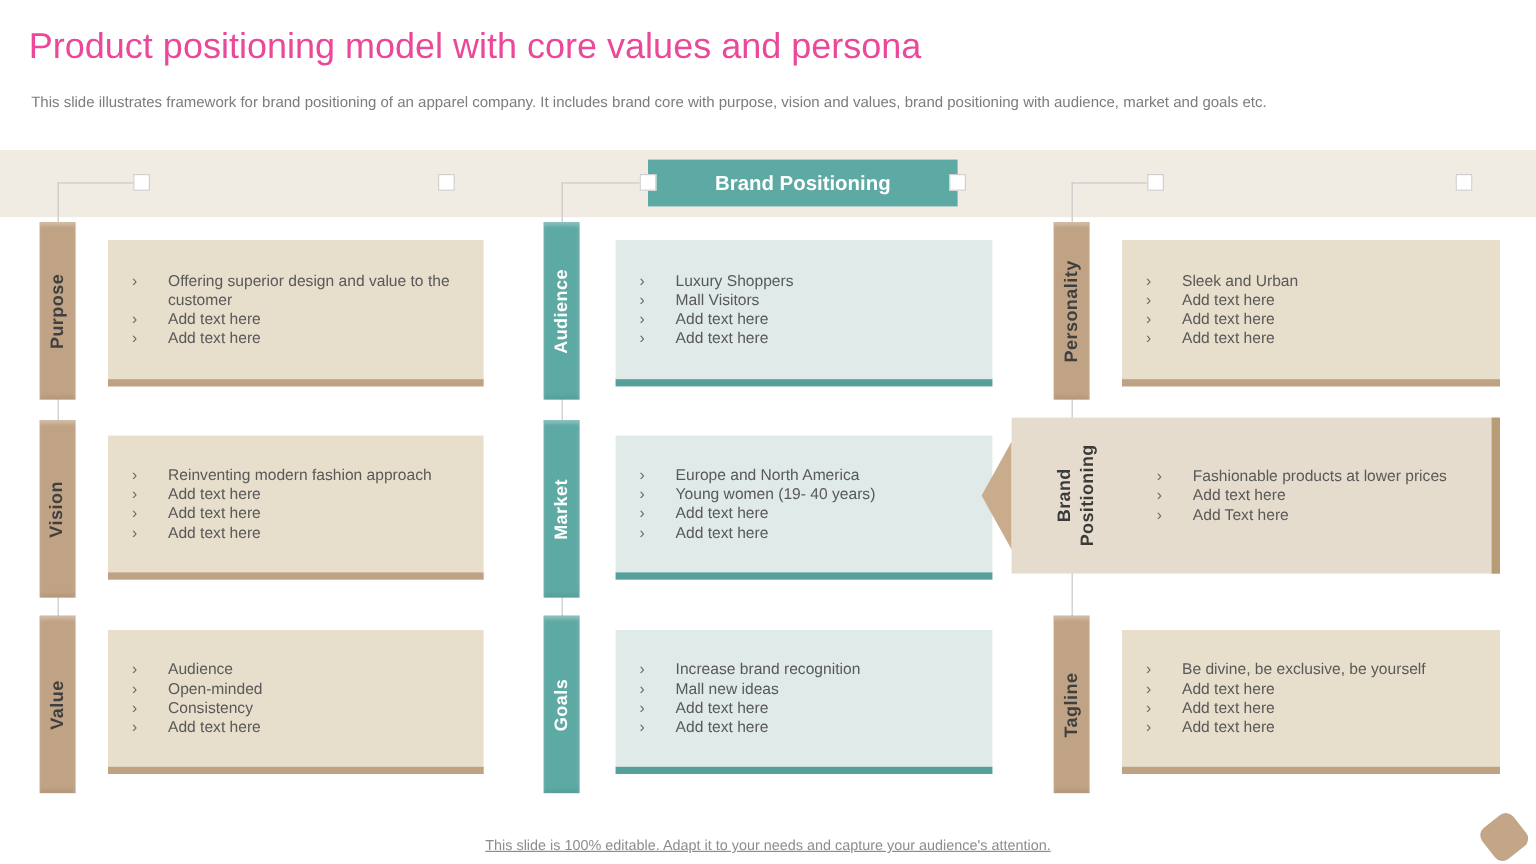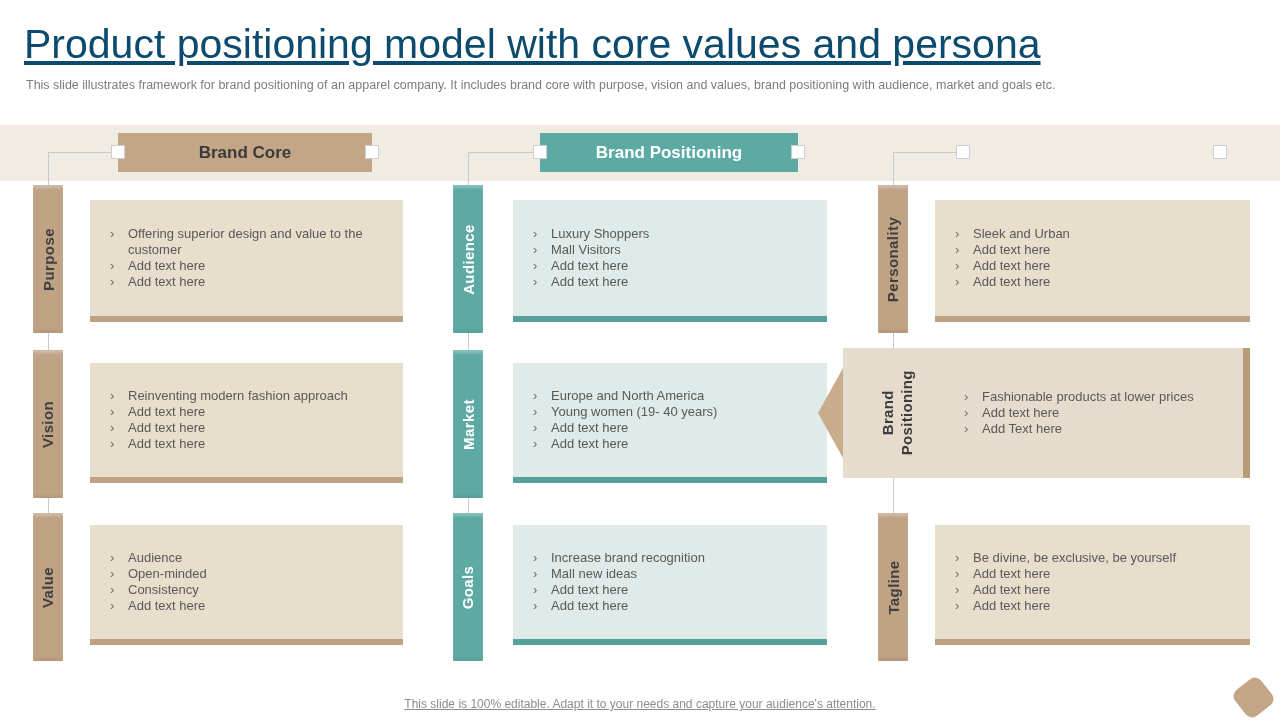--- a/index.html
+++ b/index.html
@@ -2,21 +2,21 @@
 <html><head>
 <meta charset="utf-8">
 <style>
   html,body{margin:0;padding:0;background:#fff;}
   .slide{
     position:relative;width:1280px;height:720px;overflow:hidden;background:#ffffff;
     font-family:"Liberation Sans",sans-serif;
   }
   .title{
     position:absolute;left:24px;top:22px;width:1180px;
-    font-size:41px;font-weight:400;color:#0c4a6e;letter-spacing:0px;line-height:1.1;text-decoration:underline;
+    font-size:30px;font-weight:400;color:#ec4899;letter-spacing:0px;line-height:1.1;
   }
   .subtitle{
     position:absolute;left:26px;top:78px;width:1150px;
     font-size:12.5px;color:#7c7c7c;
   }
   .band{position:absolute;left:0;top:125px;width:1280px;height:56px;background:#f1ece3;}
   .hline{position:absolute;height:1px;background:#c9c9c9;z-index:1;}
   .vline{position:absolute;width:1px;background:#c9c9c9;z-index:1;}
   .header-box{
     position:absolute;top:133px;height:39px;display:flex;align-items:center;justify-content:center;
@@ -34,21 +34,21 @@
   .tab span{transform:rotate(-90deg);white-space:nowrap;font-weight:bold;font-size:15px;letter-spacing:.4px;}
   .content-box{
     position:absolute;box-sizing:border-box;z-index:2;
     display:flex;flex-direction:column;justify-content:center;
     padding:8px 18px 8px 14px;
   }
   .box-tan{background:#e8decc;border-bottom:6px solid #bfa183;}
   .box-teal{background:#dfeae9;border-bottom:6px solid #55a09b;}
   .bullet-item{display:flex;align-items:flex-start;font-size:13px;line-height:16px;color:#595959;}
   .chev{width:24px;flex:0 0 24px;text-align:left;padding-left:6px;box-sizing:border-box;color:#6a6a6a;}
-  .btext{flex:1;}
+  .btext{flex:1;margin-left:12px;}
   .arrow-box{position:absolute;left:843px;top:348px;width:407px;height:130px;background:#e6dccd;z-index:3;}
   .arrow-box .rightbar{position:absolute;right:0;top:0;width:7px;height:100%;background:#b89b77;}
   .arrow-tri{
     position:absolute;left:818px;top:368px;width:0;height:0;z-index:3;
     border-top:45px solid transparent;border-bottom:45px solid transparent;border-right:25px solid #c9ac8b;
   }
   .vlabel-wrap{position:absolute;left:12px;top:0;width:84px;height:100%;display:flex;align-items:center;justify-content:center;}
   .vlabel-wrap span{display:inline-block;width:102px;text-align:center;transform:rotate(-90deg);font-weight:bold;font-size:15px;line-height:1.25;color:#3b3b3b;letter-spacing:.3px;}
   .arrow-bullets{position:absolute;left:115px;top:0;right:22px;height:100%;display:flex;flex-direction:column;justify-content:center;}
   .footer{position:absolute;left:0;top:697px;width:1280px;text-align:center;font-size:12px;color:#8d8d8d;text-decoration:underline;}
@@ -64,23 +64,20 @@
 
   <div class="band"></div>
 
   <div class="hline" style="left:48px;top:152px;width:70px;"></div>
   <div class="vline" style="left:48px;top:152px;height:509px;"></div>
   <div class="hline" style="left:468px;top:152px;width:72px;"></div>
   <div class="vline" style="left:468px;top:152px;height:509px;"></div>
   <div class="hline" style="left:893px;top:152px;width:70px;"></div>
   <div class="vline" style="left:893px;top:152px;height:509px;"></div>
 
-  <div class="header-box header-tan" style="left:118px;width:254px;">
-    <span>Brand Core</span>
-  </div>
   <div class="header-box header-teal" style="left:540px;width:258px;">
     <span>Brand Positioning</span>
   </div>
 
   <div class="handle" style="left:111px;"></div>
   <div class="handle" style="left:365px;"></div>
   <div class="handle" style="left:533px;"></div>
   <div class="handle" style="left:791px;"></div>
   <div class="handle" style="left:956px;"></div>
   <div class="handle" style="left:1213px;"></div>

